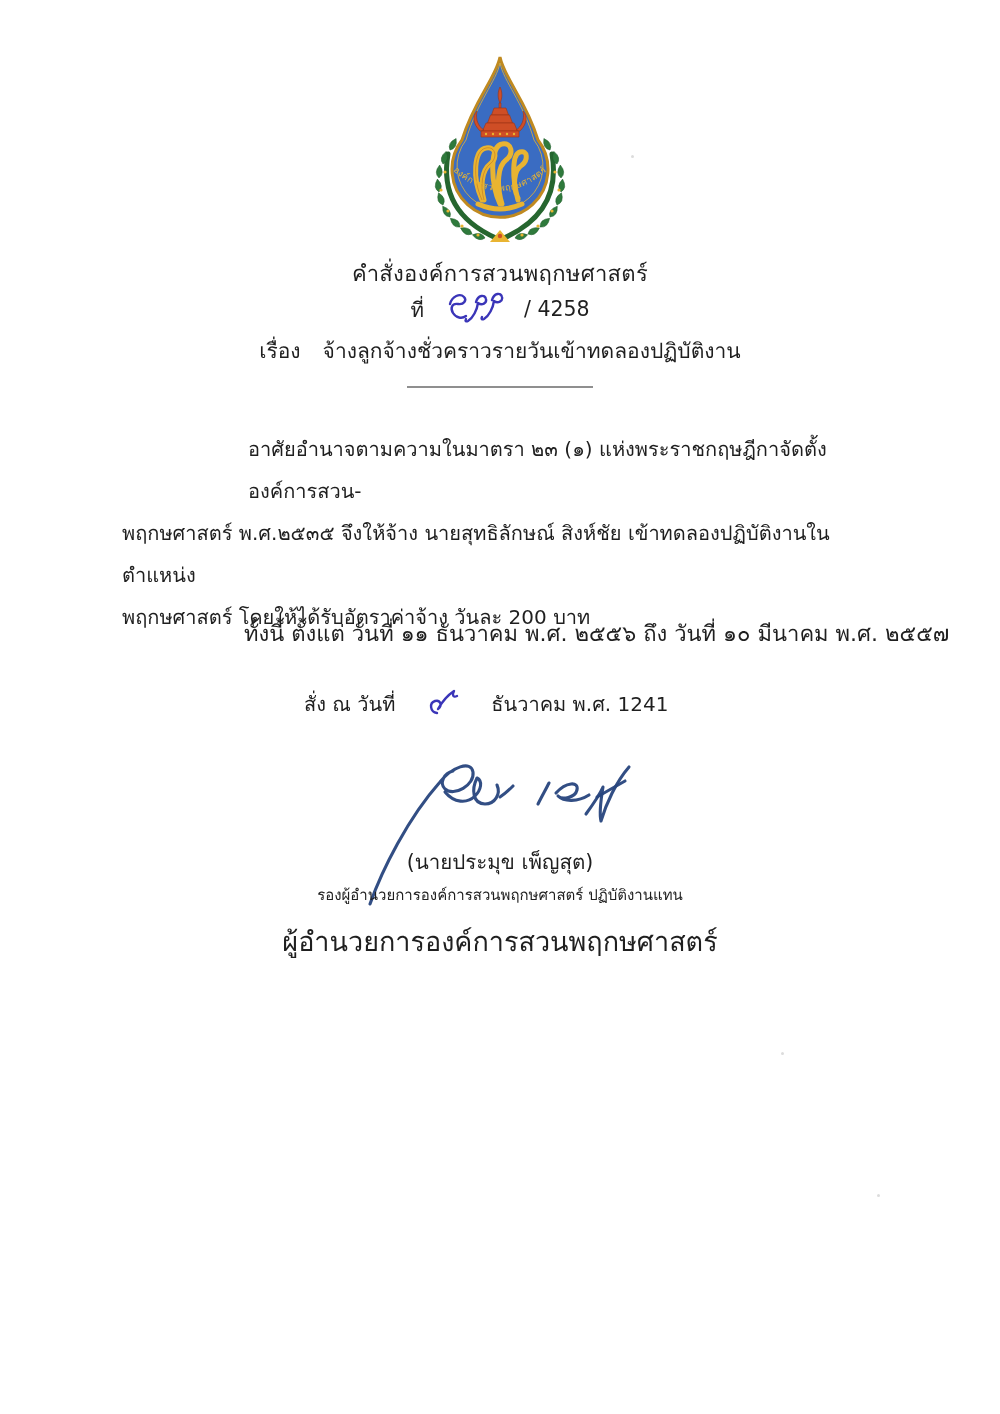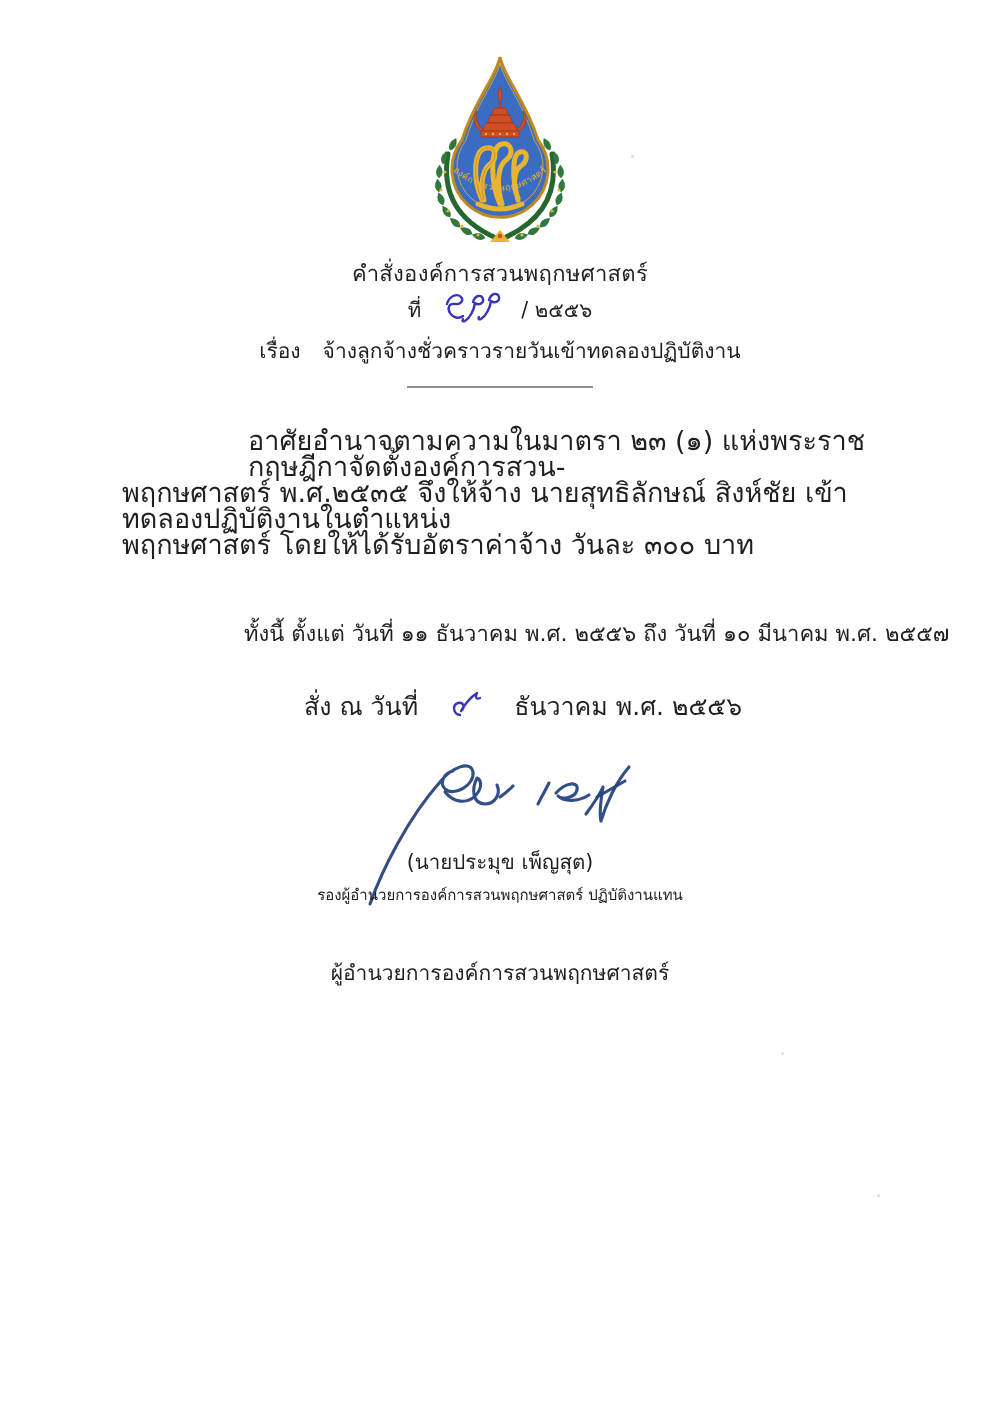--- a/index.html
+++ b/index.html
@@ -16,29 +16,29 @@
   .centered{left:0;width:100%;text-align:center;}
   .vh{position:absolute;width:1px;height:1px;overflow:hidden;clip:rect(0 0 0 0);white-space:nowrap;}
 
   
   .doc-title{top:256px;font-size:22px;letter-spacing:.3px;}
   .number-line{top:290px;display:flex;justify-content:center;align-items:center;gap:20px;font-size:20.5px;}
   .subject-line{top:334px;display:flex;justify-content:center;gap:22px;font-size:21px;}
   .divider{top:386px;left:50%;transform:translateX(-50%);width:186px;height:2px;background:#8f8f8f;}
 
   
-  .para1{top:428px;left:122px;width:762px;font-size:27px;line-height:26px;}
+  .para1{top:428px;left:122px;width:762px;font-size:20px;line-height:42px;}
   .para1 .ln1{padding-left:126px;}
   .effective-line{top:616px;left:244px;font-size:22px;}
-  .issued-line{top:686px;left:304px;display:flex;align-items:center;gap:30px;font-size:25px;}
+  .issued-line{top:686px;left:304px;display:flex;align-items:center;gap:30px;font-size:20px;}
 
   
   .sig-name{top:845px;font-size:20.5px;}
   .sig-title1{top:883px;font-size:15px;}
-  .sig-title2{top:920px;font-size:21px;margin-top:36px;}
+  .sig-title2{top:920px;font-size:27px;}
 
   
   .ink-stroke{stroke:var(--ink-blue,#3a35b8);fill:none;stroke-width:2.4;stroke-linecap:round;stroke-linejoin:round;}
   .sig-stroke{stroke:var(--signature-blue,#27447d);fill:none;stroke-width:3.1;stroke-linecap:round;stroke-linejoin:round;opacity:.95;}
 
   
   .em-drop{fill:var(--emblem-blue,#3a6cc2);stroke:var(--emblem-gold-dark,#c08a20);stroke-width:3;}
   .em-drop-inner{fill:none;stroke:var(--emblem-gold,#e9b431);stroke-width:1;opacity:.8;}
   .em-crown{fill:var(--emblem-red,#cf4e26);stroke:#9a3414;stroke-width:.6;}
   .em-gold{fill:var(--emblem-gold,#e9b431);}
@@ -136,45 +136,45 @@
   <div class="abs centered doc-title">คำสั่งองค์การสวนพฤกษศาสตร์</div>
 
   <div class="abs centered number-line">
     <span>ที่</span>
     <svg width="60" height="38" viewBox="0 0 60 38" aria-hidden="true">
       <path class="ink-stroke" d="M6,14 C8,6 16,3 20,7 C23,10 20,15 14,14 C8,13 6,18 9,23 C12,28 18,29 22,26"></path>
       <path class="ink-stroke" d="M32,12 C34,5 41,4 42,9 C43,13 38,16 34,13 C33,20 29,28 24,31 C22,32 21,31 22,29"></path>
       <path class="ink-stroke" d="M48,10 C50,3 57,2 58,7 C59,11 54,14 50,11 C49,18 45,26 40,29 C38,30 37,29 38,27"></path>
     </svg>
     <span class="vh">๖๑๑</span>
-    <span>/ ๒๕๕๖</span>
+    <span>/ 4258</span>
   </div>
 
   <div class="abs centered subject-line">
     <span>เรื่อง</span>
     <span>จ้างลูกจ้างชั่วคราวรายวันเข้าทดลองปฏิบัติงาน</span>
   </div>
 
   <div class="abs divider"></div>
 
   <div class="abs para1">
     <div class="ln1">อาศัยอำนาจตามความในมาตรา ๒๓ (๑) แห่งพระราชกฤษฎีกาจัดตั้งองค์การสวน-</div>
     <div>พฤกษศาสตร์ พ.ศ.๒๕๓๕  จึงให้จ้าง  นายสุทธิลักษณ์  สิงห์ชัย  เข้าทดลองปฏิบัติงานในตำแหน่ง</div>
-    <div>พฤกษศาสตร์ โดยให้ได้รับอัตราค่าจ้าง  วันละ  ๓๐๐  บาท</div>
+    <div>พฤกษศาสตร์ โดยให้ได้รับอัตราค่าจ้าง  วันละ  200  บาท</div>
   </div>
 
   <div class="abs effective-line">ทั้งนี้  ตั้งแต่  วันที่   ๑๑   ธันวาคม  พ.ศ. ๒๕๕๖  ถึง  วันที่  ๑๐   มีนาคม  พ.ศ. ๒๕๕๗</div>
 
   <div class="abs issued-line">
     <span>สั่ง ณ วันที่</span>
     <svg width="36" height="36" viewBox="0 0 36 36" aria-hidden="true">
       <path class="ink-stroke" d="M12,27 C5,26 4,17 10,15 C15,13.5 18,19 13,23 C17,16 23,9 29,5 C27,9 28,12 32,10"></path>
     </svg>
     <span class="vh">๙</span>
-    <span>ธันวาคม   พ.ศ. ๒๕๕๖</span>
+    <span>ธันวาคม   พ.ศ. 1241</span>
   </div>
 
   <svg class="abs" style="left:348px;top:752px;" width="292" height="160" viewBox="0 0 292 160" aria-hidden="true">
     <path class="sig-stroke" d="M22,152 C34,118 60,66 92,30 C104,15 123,8 125,20 C127,33 106,45 97,37 C91,31 96,21 105,19"></path>
     <path class="sig-stroke" d="M97,40 C106,51 119,52 127,44 C133,38 135,29 129,26 C123,38 125,52 137,52 C147,52 153,42 149,33"></path>
     <path class="sig-stroke" d="M152,45 C158,41 162,37 165,34"></path>
     <path class="sig-stroke" d="M190,52 C194,44 198,37 201,31"></path>
     <path class="sig-stroke" d="M208,41 C218,30 231,29 229,38 C227,46 214,48 210,44 C216,50 230,50 241,43"></path>
     <path class="sig-stroke" d="M238,62 C246,51 252,42 255,35 C253,47 251,61 253,69 C258,52 268,30 281,15"></path>
     <path class="sig-stroke" d="M249,45 L277,29"></path>

